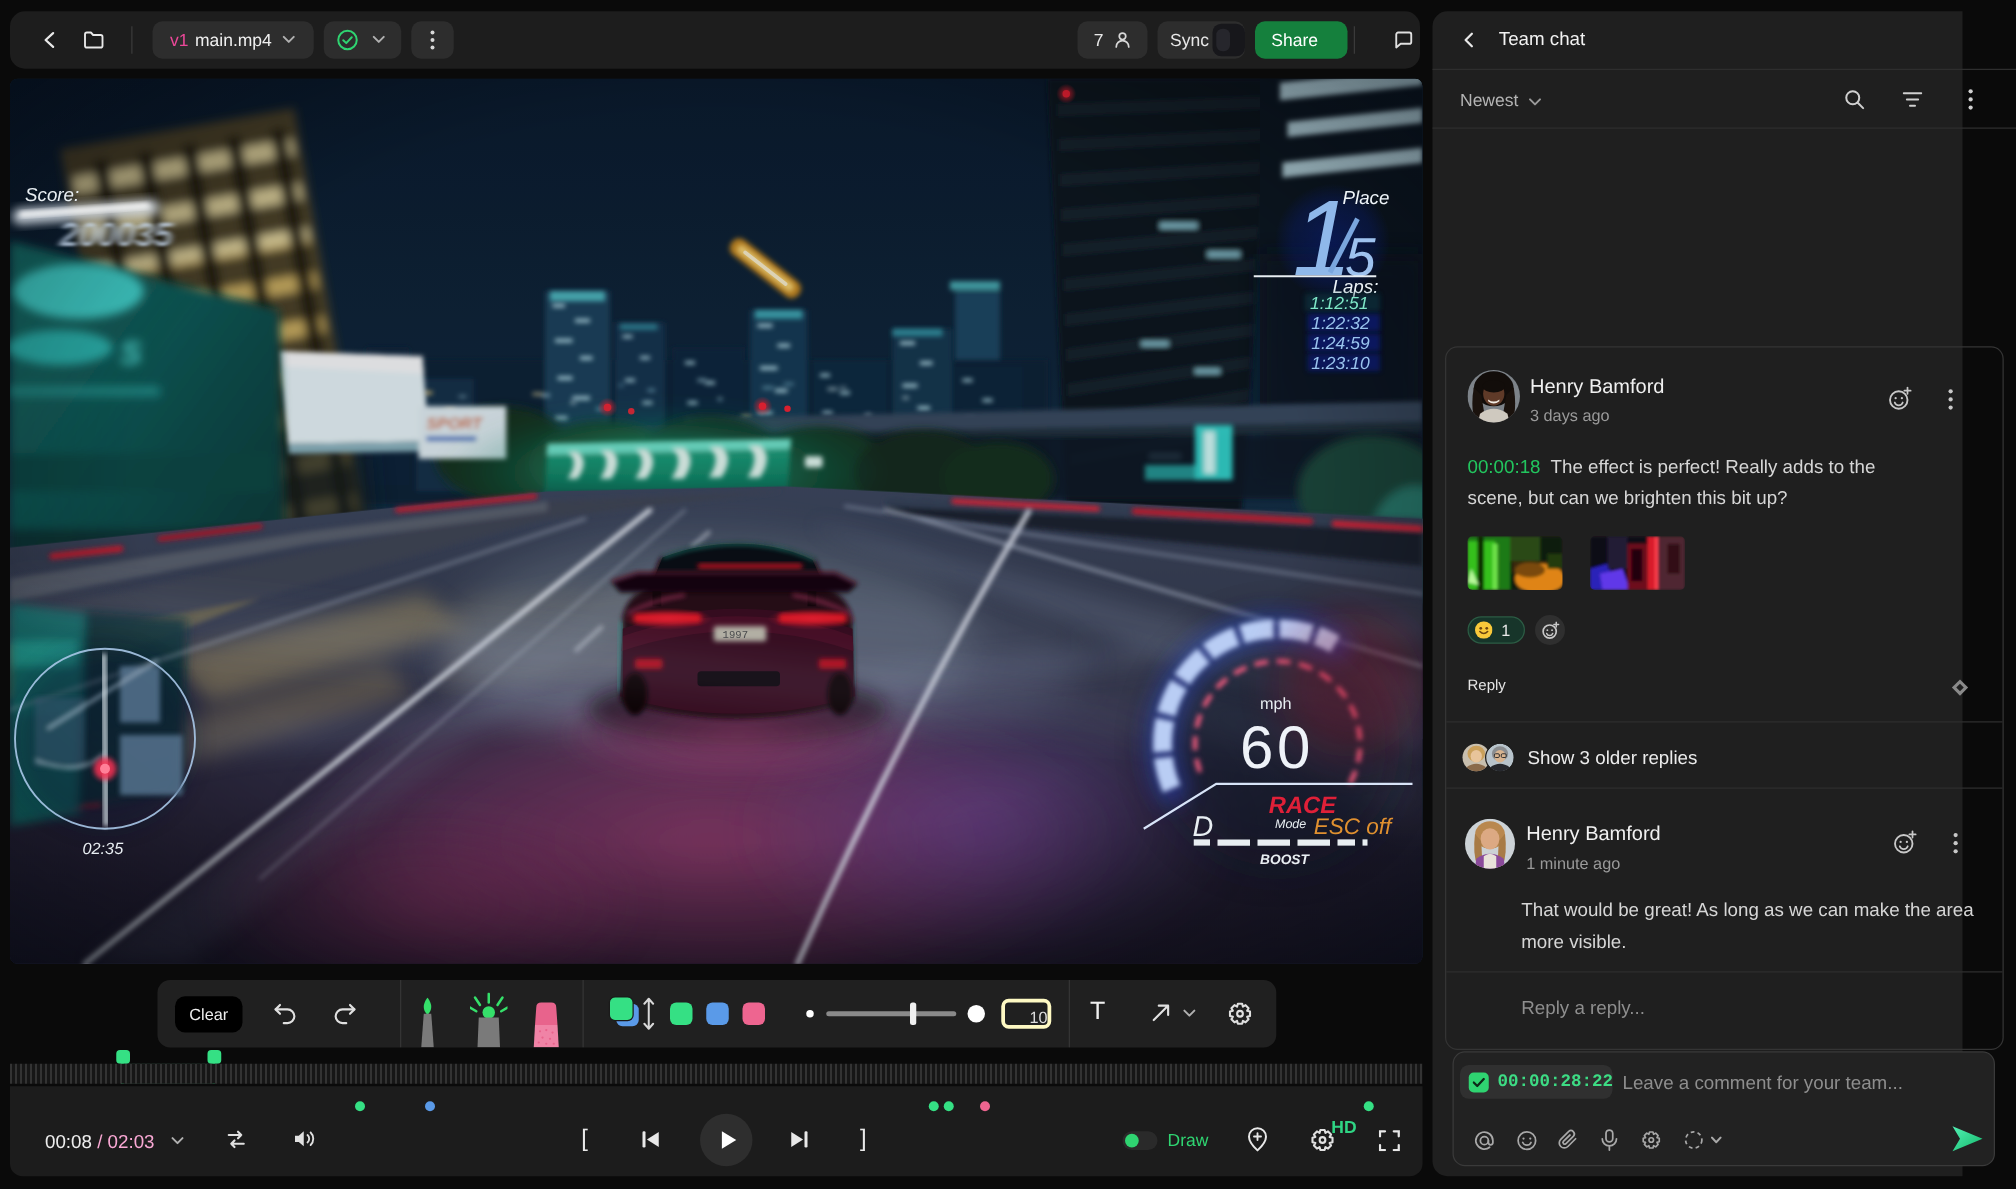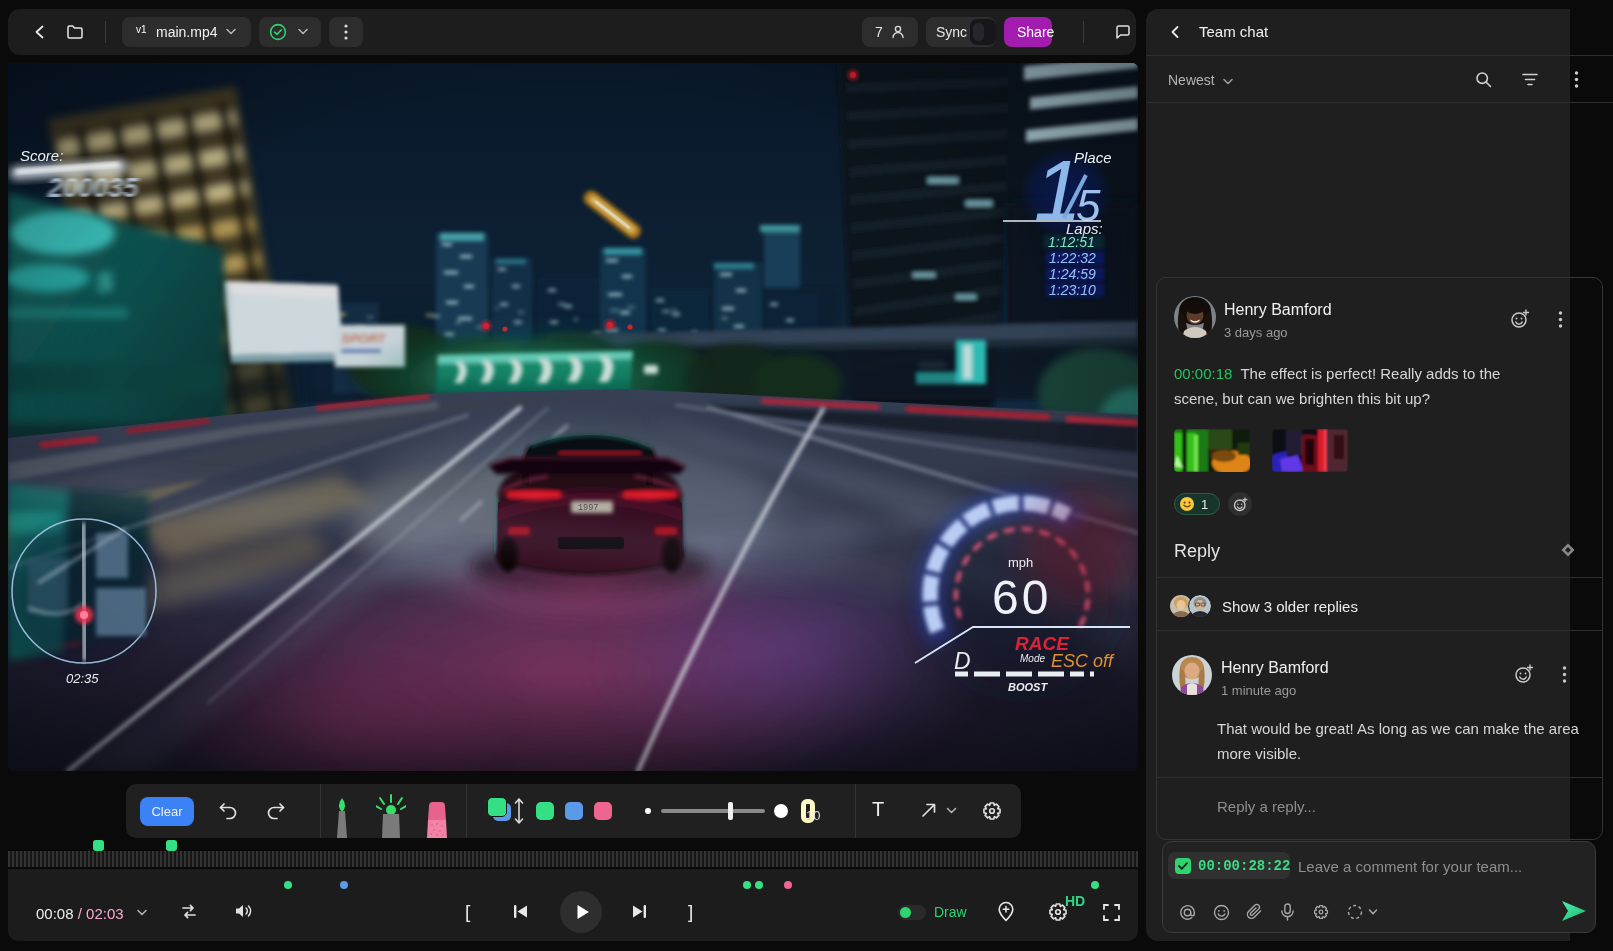--- a/index.html
+++ b/index.html
@@ -25,21 +25,21 @@
   <svg class="ico" style="left:24px;top:15px" width="16" height="16" viewBox="0 0 16 16">
       <path d="M10.5 2.5 L4.5 8 L10.5 13.5" stroke="#e8e8e8" stroke-width="1.8" fill="none" stroke-linecap="round" stroke-linejoin="round"></path>
     </svg>
 
   <svg class="ico" style="left:58px;top:14px" width="18" height="18" viewBox="0 0 18 18">
       <path d="M2 4.5 a1.5 1.5 0 0 1 1.5-1.5 h3.2 l1.8 2 h6 a1.5 1.5 0 0 1 1.5 1.5 v7 a1.5 1.5 0 0 1-1.5 1.5 h-11 a1.5 1.5 0 0 1-1.5-1.5 z" stroke="#e8e8e8" stroke-width="1.5" fill="none" stroke-linejoin="round"></path>
     </svg>
   <div class="abs" style="left:97px;top:12px;height:22px;width:1px;background:#3a3a3a"></div>
 
   <div class="abs" style="left:114px;top:8px;width:129px;height:30px;background:#2d2d2d;border-radius:8px">
-    <span class="abs" style="left:14px;top:7px;font-size:10px;color:#ffffff">v1</span>
+    <span class="abs" style="left:14px;top:7px;font-size:14px;color:#ec4899">v1</span>
     <span class="abs" style="left:34px;top:7px;font-size:14px;color:#f0f0f0">main.mp4</span>
     <svg class="ico" style="left:103px;top:11px" width="12" height="8" viewBox="0 0 12 8">
         <path d="M2 1.5 L6 5.5 L10 1.5" stroke="#b0b0b0" stroke-width="1.6" fill="none" stroke-linecap="round" stroke-linejoin="round"></path>
       </svg>
   </div>
 
   <div class="abs" style="left:251px;top:8px;width:62px;height:30px;background:#2d2d2d;border-radius:8px">
     <svg class="ico" style="left:10px;top:6px" width="18" height="18" viewBox="0 0 18 18">
         <circle cx="9" cy="9" r="7.4" stroke="#2fd471" stroke-width="1.6" fill="none"></circle>
         <path d="M5.6 9.2 L8 11.5 L12.4 6.8" stroke="#2fd471" stroke-width="1.6" fill="none" stroke-linecap="round" stroke-linejoin="round"></path>
@@ -63,21 +63,21 @@
         <circle cx="8" cy="5" r="2.6" stroke="#d8d8d8" stroke-width="1.4" fill="none"></circle>
         <path d="M3 13.5 a5 5 0 0 1 10 0" stroke="#d8d8d8" stroke-width="1.4" fill="none" stroke-linecap="round"></path>
       </svg>
   </div>
   <div class="abs" style="left:918px;top:8px;width:70px;height:30px;background:#2d2d2d;border-radius:8px">
     <span class="abs" style="left:10px;top:7px;font-size:14px;color:#e8e8e8">Sync</span>
     <div class="abs" style="left:44px;top:2px;width:26px;height:26px;background:#17171b;border-radius:7px">
         <div class="abs" style="left:3px;top:4px;width:11px;height:18px;background:#26262c;border-radius:5px"></div>
       </div>
   </div>
-  <div class="abs" style="left:996px;top:8px;width:48px;height:30px;background:#a21caf;border-radius:8px">
+  <div class="abs" style="left:996px;top:8px;width:74px;height:30px;background:#15803d;border-radius:8px">
     <span class="abs" style="left:13px;top:7px;font-size:14px;color:#fff">Share</span>
   </div>
   <div class="abs" style="left:1075px;top:12px;height:22px;width:1px;background:#3a3a3a"></div>
   <svg class="ico" style="left:1106px;top:14px" width="18" height="18" viewBox="0 0 18 18">
       <path d="M3 4.5 a1.5 1.5 0 0 1 1.5-1.5 h9 a1.5 1.5 0 0 1 1.5 1.5 v6 a1.5 1.5 0 0 1-1.5 1.5 h-7 l-3.5 3 z" stroke="#e0e0e0" stroke-width="1.5" fill="none" stroke-linejoin="round"></path>
     </svg>
 </div>
 <div id="video" class="abs">
 <svg width="1130" height="708" viewBox="0 0 1130 708">
 <defs>
@@ -595,21 +595,21 @@
           <line x1="998" y1="611" x2="1024" y2="611"></line>
           <line x1="1030" y1="611" x2="1056" y2="611"></line>
           <line x1="1062" y1="611" x2="1076" y2="611"></line>
           <line x1="1082" y1="611" x2="1086" y2="611"></line>
   </g>
   <text x="1000" y="628" font-size="11" font-style="italic" font-weight="bold" fill="#e8eef2" font-family="Liberation Sans">BOOST</text>
 </g>
 </svg>
 </div>
 <div id="toolbar" class="abs">
-  <div class="abs" style="left:14px;top:13px;width:54px;height:29px;background:#3b82f6;border-radius:8px;text-align:center;line-height:29px;font-size:13px;color:#eee">Clear</div>
+  <div class="abs" style="left:14px;top:13px;width:54px;height:29px;background:#000000;border-radius:8px;text-align:center;line-height:29px;font-size:13px;color:#eee">Clear</div>
   <svg class="ico" style="left:92px;top:18px" width="20" height="18" viewBox="0 0 20 18">
       <path d="M6 2 L2.5 5.5 L6 9" stroke="#e0e0e0" stroke-width="1.7" fill="none" stroke-linecap="round" stroke-linejoin="round"></path>
       <path d="M2.5 5.5 H12 a5.5 5.5 0 0 1 0 11 H9" stroke="#e0e0e0" stroke-width="1.7" fill="none" stroke-linecap="round"></path>
     </svg>
   <svg class="ico" style="left:140px;top:18px" width="20" height="18" viewBox="0 0 20 18">
       <path d="M14 2 L17.5 5.5 L14 9" stroke="#e0e0e0" stroke-width="1.7" fill="none" stroke-linecap="round" stroke-linejoin="round"></path>
       <path d="M17.5 5.5 H8 a5.5 5.5 0 0 0 0 11 H11" stroke="#e0e0e0" stroke-width="1.7" fill="none" stroke-linecap="round"></path>
     </svg>
   <div class="divider-v abs" style="left:194px;top:0;height:54px"></div>
 
@@ -652,21 +652,21 @@
       <path d="M5 1 L5 25 M1.5 5 L5 1 L8.5 5 M1.5 21 L5 25 L8.5 21" stroke="#d8d8d8" stroke-width="1.6" fill="none" stroke-linecap="round" stroke-linejoin="round"></path>
     </svg>
   <div class="abs" style="left:410px;top:18px;width:18px;height:18px;background:#35e084;border-radius:5px"></div>
   <div class="abs" style="left:439px;top:18px;width:18px;height:18px;background:#5a9ae8;border-radius:5px"></div>
   <div class="abs" style="left:468px;top:18px;width:18px;height:18px;background:#ee6590;border-radius:5px"></div>
 
   <div class="abs" style="left:519px;top:24px;width:6px;height:6px;background:#fff;border-radius:3px"></div>
   <div class="abs" style="left:535px;top:25px;width:104px;height:4px;background:#8a8a8a;border-radius:2px"></div>
   <div class="abs" style="left:602px;top:18px;width:5px;height:18px;background:#f0f0f0;border-radius:2px"></div>
   <div class="abs" style="left:648px;top:20px;width:14px;height:14px;background:#fff;border-radius:7px"></div>
-  <div class="abs" style="left:675px;top:15px;width:14px;height:24px;border:5px solid #fef9c3;border-radius:6px;text-align:center;line-height:24px;font-size:13px;color:#ddd">10</div>
+  <div class="abs" style="left:675px;top:15px;width:40px;height:24px;border:3px solid #fef9c3;border-radius:6px;text-align:right;line-height:24px;font-size:13px;color:#ddd">10</div>
   <div class="divider-v abs" style="left:729px;top:0;height:54px"></div>
   <div class="abs" style="left:746px;top:14px;font-size:20px;color:#f0f0f0;font-weight:400">T</div>
   <svg class="ico" style="left:795px;top:18px" width="16" height="16" viewBox="0 0 16 16">
       <path d="M2 14 L13 3 M6 2.5 H13.5 V10" stroke="#e0e0e0" stroke-width="1.7" fill="none" stroke-linecap="round" stroke-linejoin="round"></path>
     </svg>
   <svg class="ico" style="left:820px;top:23px" width="11" height="8" viewBox="0 0 11 8">
       <path d="M1.5 1.5 L5.5 5.5 L9.5 1.5" stroke="#b0b0b0" stroke-width="1.6" fill="none" stroke-linecap="round" stroke-linejoin="round"></path>
     </svg>
   <svg class="ico" style="left:856px;top:17px" width="20" height="20" viewBox="0 0 20 20">
       <g transform="translate(1.2 1.2) scale(0.88)">
@@ -851,21 +851,21 @@
     </svg>
   <span class="abs" style="left:55px;top:488px;font-size:13px;color:#e8e8e8">1</span>
   <div class="abs" style="left:82px;top:483px;width:24px;height:24px;background:#2f2f2f;border-radius:12px"></div>
   <svg class="ico" style="left:87px;top:488px" width="15" height="15" viewBox="0 0 20 20">
       <circle cx="9" cy="11" r="7" stroke="#c8c8c8" stroke-width="1.8" fill="none"></circle>
       <circle cx="6.5" cy="9.5" r="1" fill="#c8c8c8"></circle>
       <circle cx="11.5" cy="9.5" r="1" fill="#c8c8c8"></circle>
       <path d="M5.8 13 a3.4 3.4 0 0 0 6.4 0" stroke="#c8c8c8" stroke-width="1.6" fill="none" stroke-linecap="round"></path>
       <path d="M16 1 V6 M13.5 3.5 H18.5" stroke="#c8c8c8" stroke-width="1.6" stroke-linecap="round"></path>
     </svg>
-  <span class="abs" style="left:28px;top:532px;font-size:18px;color:#e4e4e4">Reply</span>
+  <span class="abs" style="left:28px;top:532px;font-size:12px;color:#e4e4e4">Reply</span>
   <svg class="ico" style="left:414px;top:533px" width="16" height="16" viewBox="0 0 16 16">
       <path d="M8 1.5 L14.5 8 L8 14.5 L1.5 8 Z" fill="#8a8a8a"></path>
       <path d="M8 5 L11 8 L8 11 L5 8 Z" fill="#1f1f1f"></path>
     </svg>
   <div class="abs" style="left:11px;top:568px;width:445px;height:1px;background:#2e2e2e"></div>
 
   <svg class="ico" style="left:23px;top:585px" width="44" height="24" viewBox="0 0 44 24">
     <defs>
         <clipPath id="ra1">
           <circle cx="12" cy="12" r="11"></circle>

